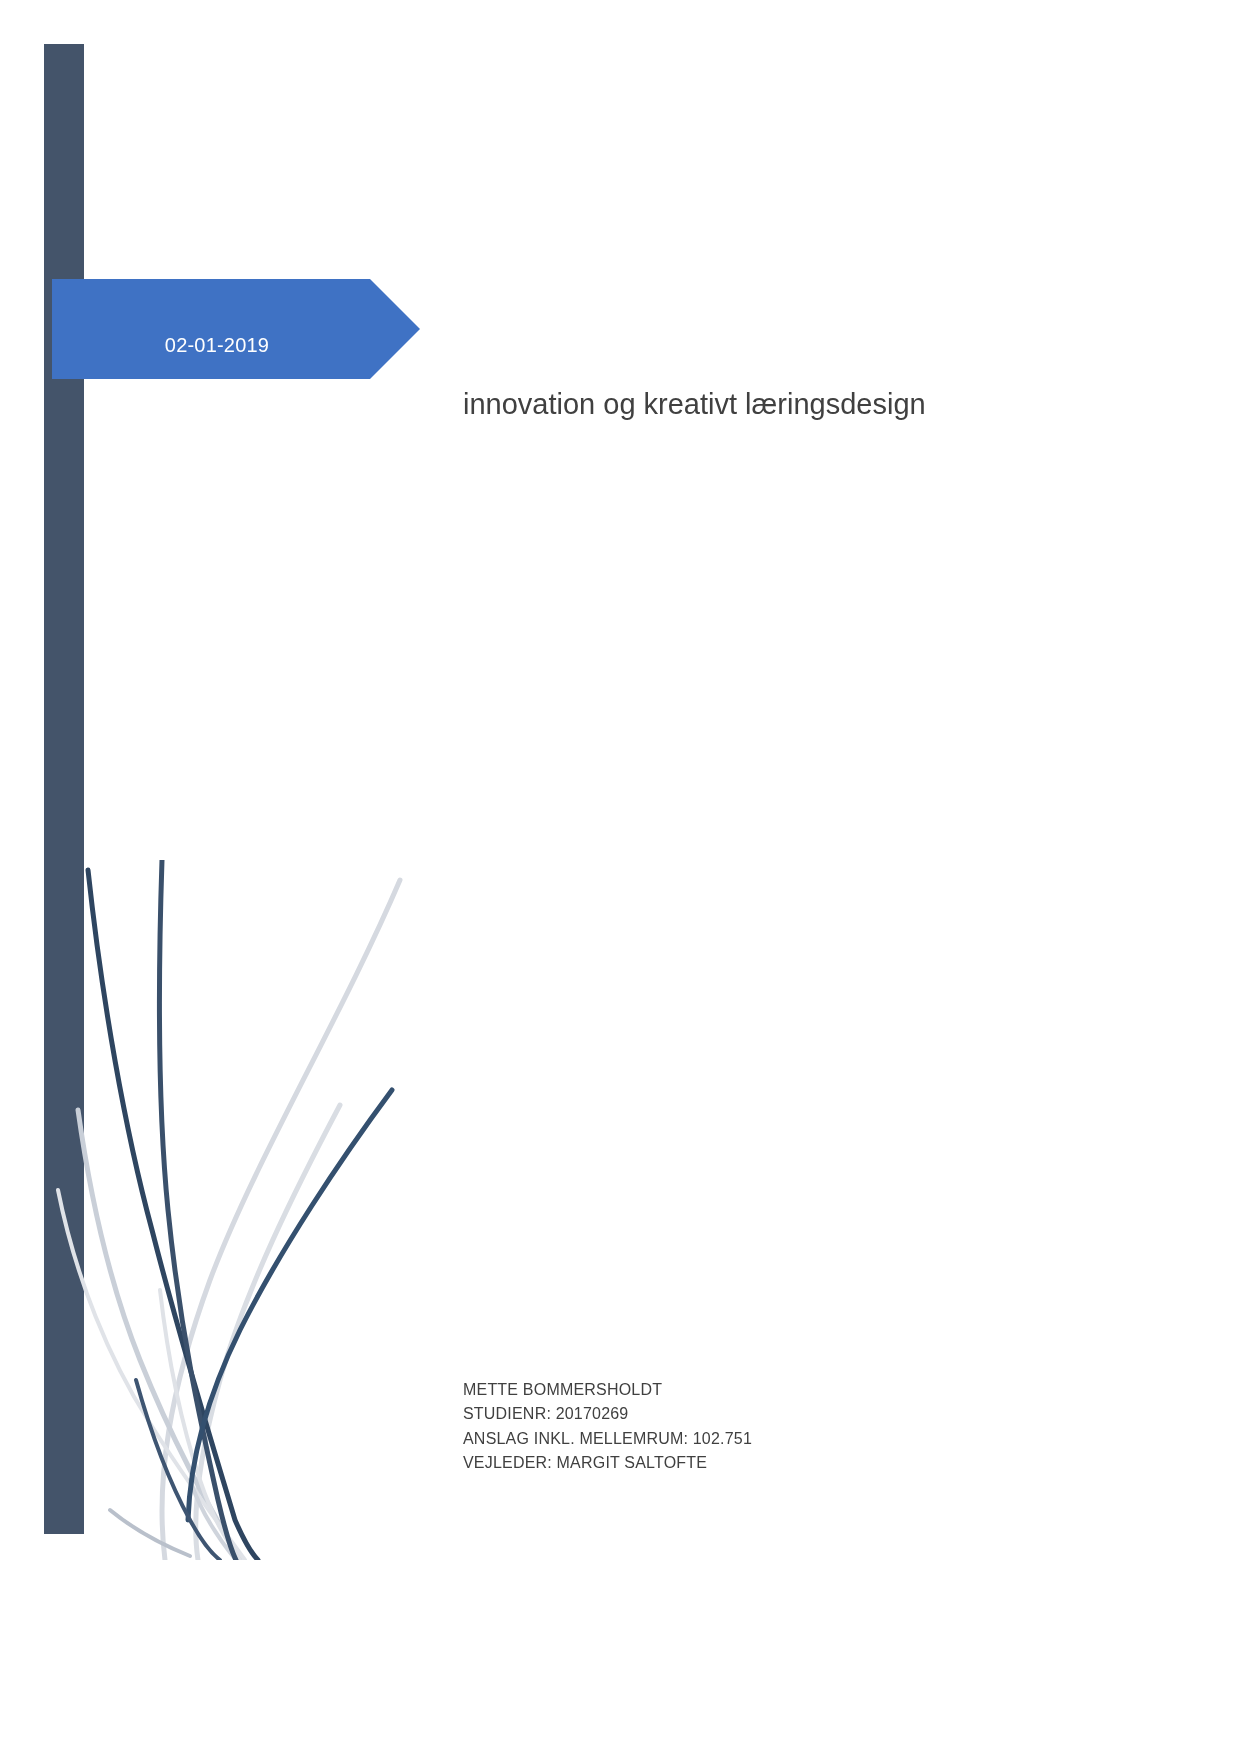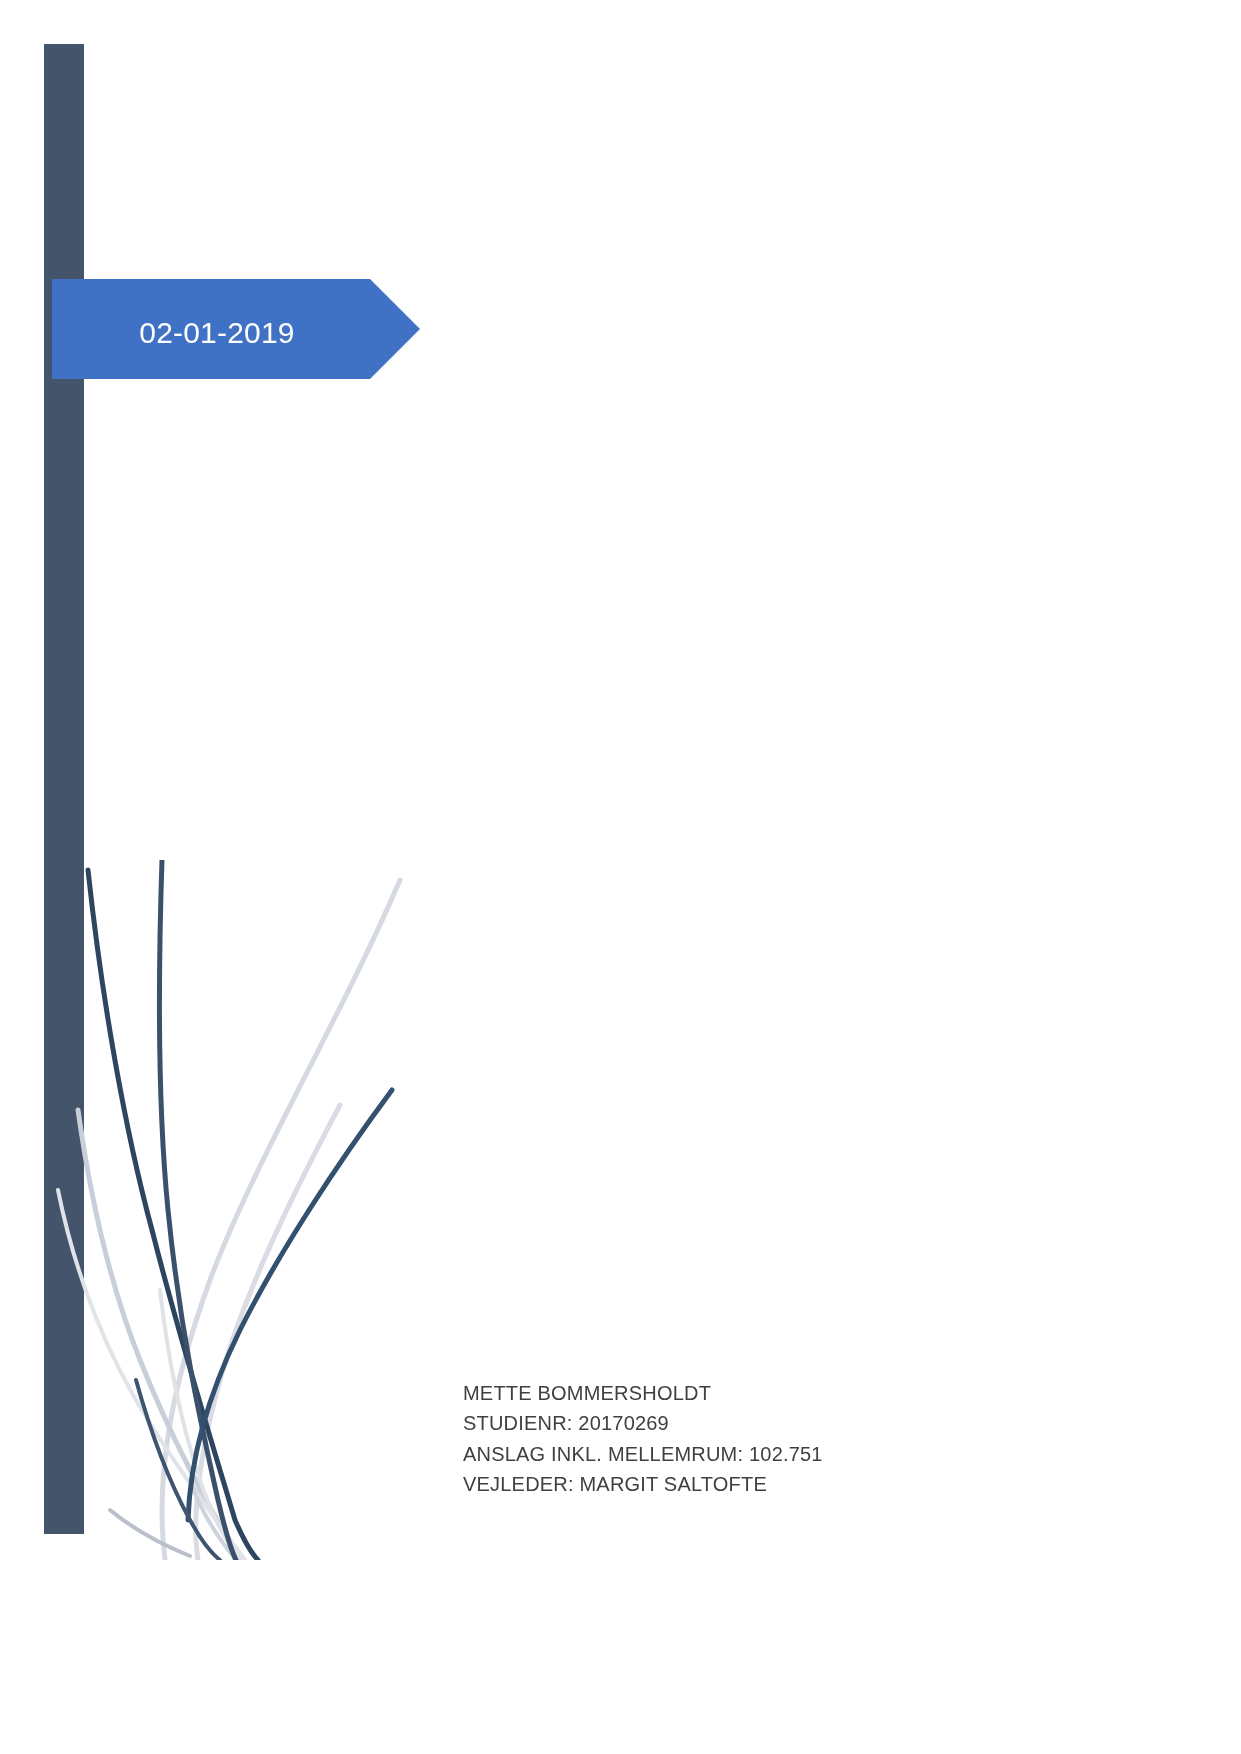--- a/index.html
+++ b/index.html
@@ -33,28 +33,28 @@
     top: 279px;
     width: 368px;
     height: 100px;
   }
   .date-ribbon svg {
     display: block;
   }
   .date-ribbon .date-text {
     position: absolute;
     left: 0;
-    top: 4px;
+    top: 16px;
     width: 330px;
     height: 100px;
     display: flex;
     align-items: center;
     justify-content: center;
     color: #ffffff;
-    font-size: 30px;
+    font-size: 20px;
     letter-spacing: 0.2px;
   }
 
   
   .title-block {
     position: absolute;
     left: 463px;
     top: 275px;
     width: 560px;
   }
@@ -82,21 +82,21 @@
     height: 700px;
     pointer-events: none;
   }
 
   
   .author-block {
     position: absolute;
     left: 463px;
     top: 1378px;
     width: 520px;
-    font-size: 20px;
+    font-size: 16px;
     line-height: 1.52;
     color: #404040;
     letter-spacing: 0.2px;
   }
   .author-block div {
     white-space: nowrap;
   }
 </style>
 </head>
 <body>
@@ -109,20 +109,21 @@
   </svg>
   <div class="date-text">02-01-2019</div>
 </div>
 
 <div class="title-block">
   <h1 class="doc-title">
     <br>
   </h1>
   <p class="doc-subtitle">
     <br>
+    <span>innovation og kreativt læringsdesign</span>
   </p>
 </div>
 
 <div class="artwork">
   <svg width="440" height="700" viewBox="0 0 440 700">
     <g fill="none" stroke-linecap="round">
 
       <path d="M360 20 C300 160, 215 300, 170 420 C130 530, 115 620, 125 700" stroke="#d5d9e0" stroke-width="5"></path>
       <path d="M300 245 C255 330, 205 430, 180 520 C158 600, 152 660, 158 700" stroke="#d9dde3" stroke-width="5"></path>
       <path d="M38 250 C52 350, 72 430, 100 500 C132 580, 165 640, 200 700" stroke="#c9cfd8" stroke-width="5"></path>

